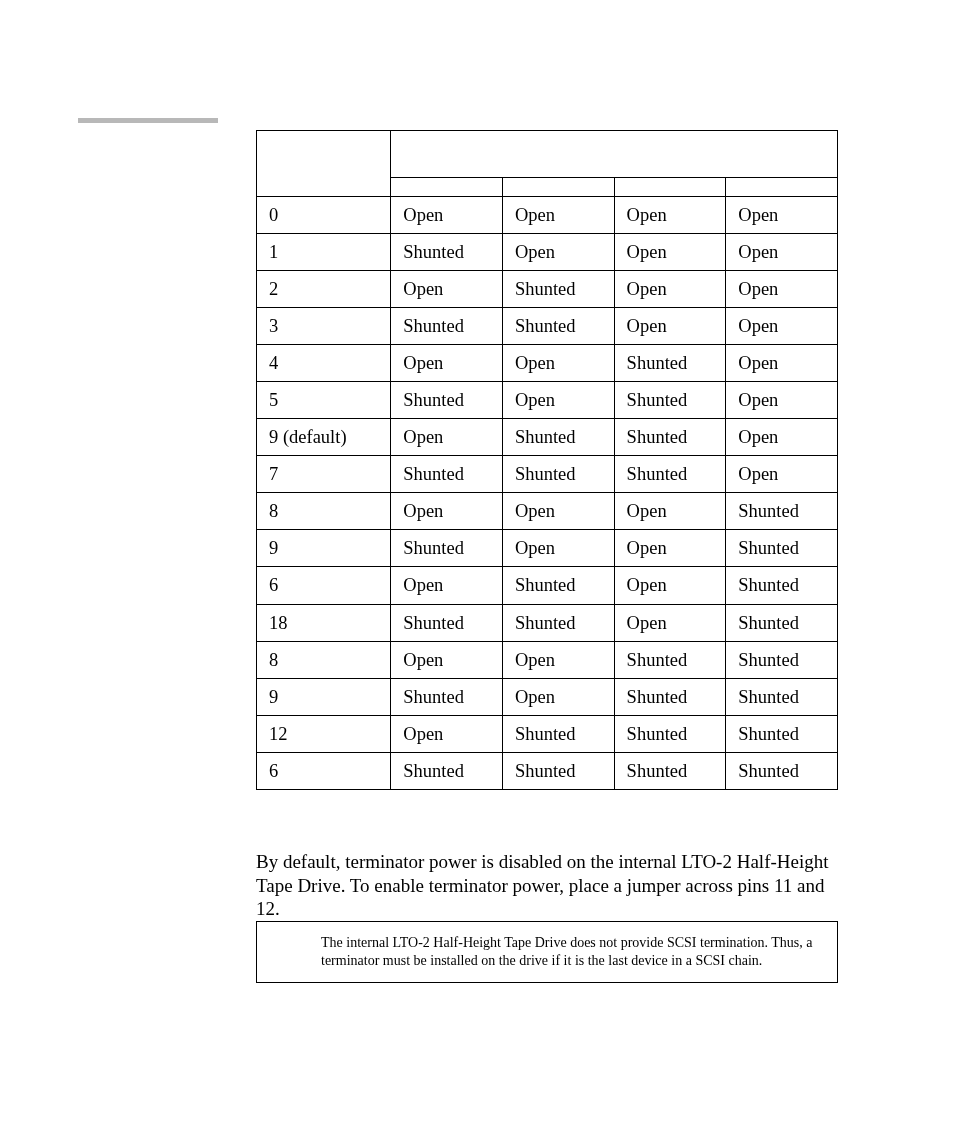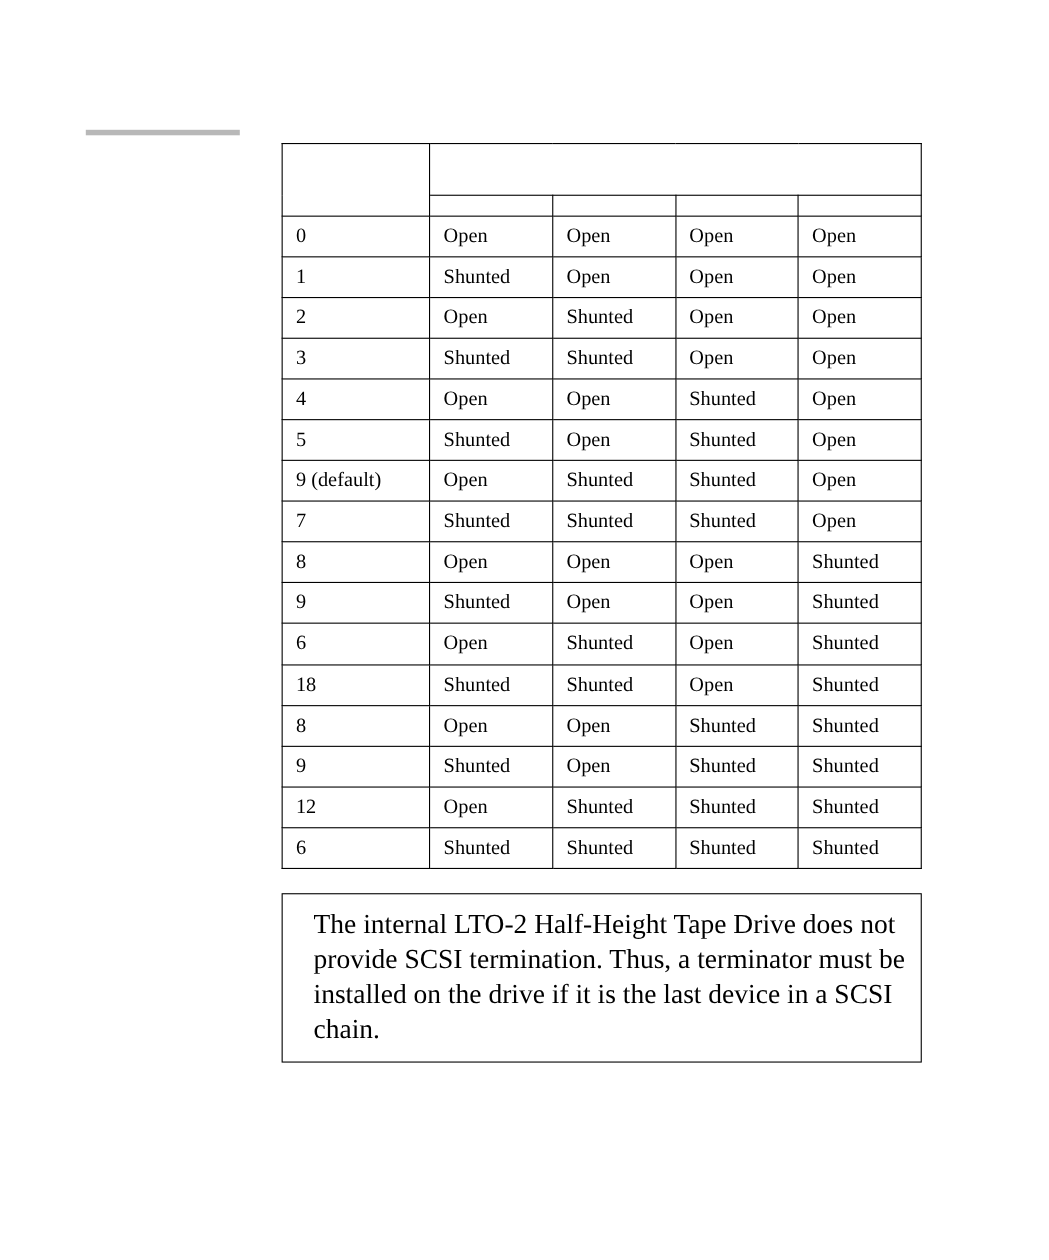--- a/index.html
+++ b/index.html
@@ -49,24 +49,23 @@
     height: 14px;
     padding-top: 2px;
     padding-bottom: 2px;
   }
   .body-text {
     margin-top: 60px;
     font-size: 19px;
     line-height: 1.25;
   }
   .note-box {
-    margin-top: 22px;
     border: 1px solid #000;
-    padding: 12px 14px 12px 28px;
-    font-size: 25px;
+    padding: 12px 14px 12px 64px;
+    font-size: 14px;
     line-height: 1.28;
   }
 </style>
 </head>
 <body>
 
 <div class="page">
   <div class="side-rule"></div>
 
   <div class="content">
@@ -194,19 +193,20 @@
           <tr>
             <td>6</td>
             <td>Shunted</td>
             <td>Shunted</td>
             <td>Shunted</td>
             <td>Shunted</td>
           </tr>
         </tbody>
     </table>
 
+    <div class="body-text">By default, terminator power is disabled on the internal LTO-2 Half-Height Tape Drive. To enable terminator power, place a jumper across pins 11 and 12.</div>
 
     <div class="note-box">
       <span>The internal LTO-2 Half-Height Tape Drive does not provide SCSI termination. Thus, a terminator must be installed on the drive if it is the last device in a SCSI chain.</span>
     </div>
 
   </div>
 </div>
 
 </body></html>

